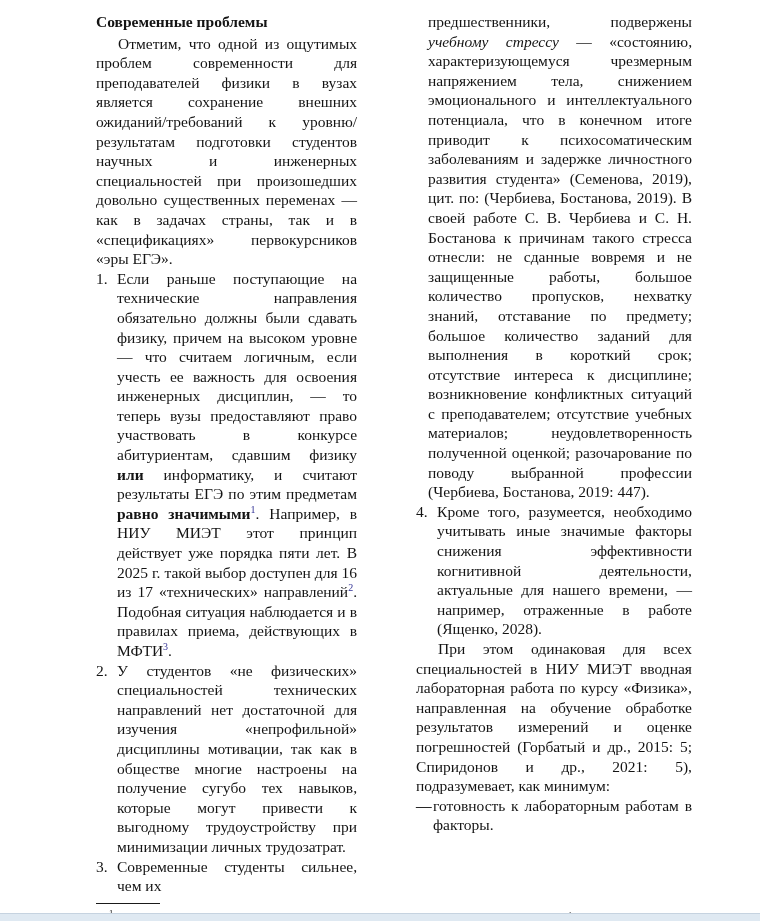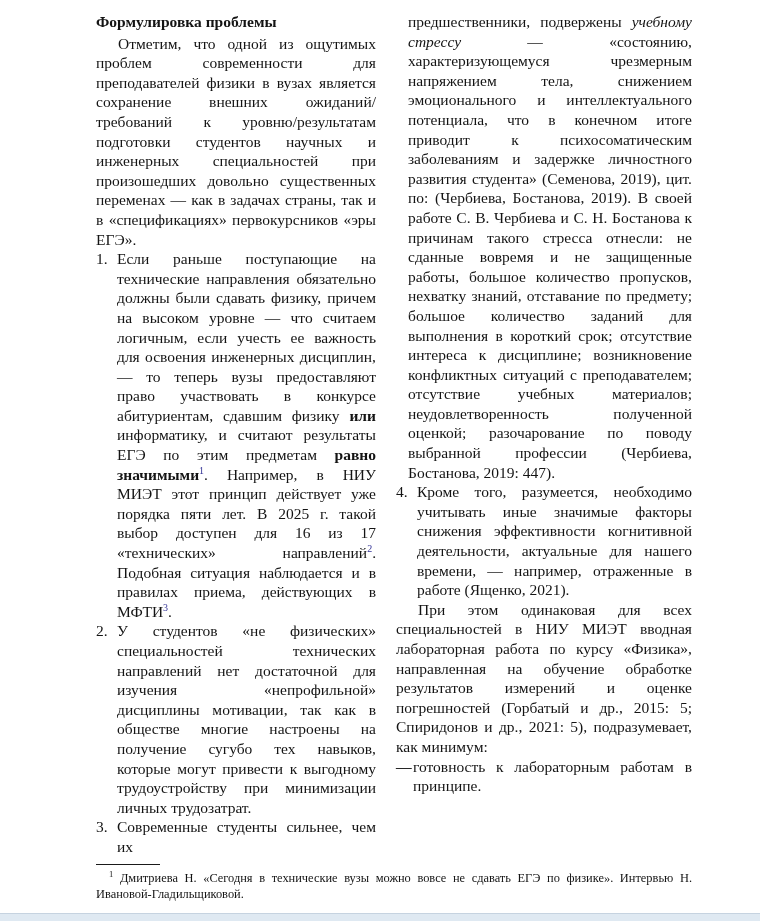--- a/index.html
+++ b/index.html
@@ -3,21 +3,21 @@
 <meta charset="utf-8">
 <style>
   html,body{margin:0;padding:0;}
   body{
     width:760px;height:921px;background:#ffffff;position:relative;overflow:hidden;
     font-family:"Liberation Serif", serif;color:#141414;
   }
   .content{position:absolute;left:96px;top:12px;width:596px;}
   .columns{display:flex;gap:20px;}
   .col-left{width:280px;}
-  .col-right{width:296px;}
+  .col-right{width:296px;margin-left:39px;}
   .heading{font-size:15.5px;line-height:19.6px;font-weight:bold;margin-bottom:2px;}
   .blk{font-size:15.5px;line-height:19.6px;text-align:justify;hyphens:auto;-webkit-hyphens:auto;}
   .blk.p{text-indent:22px;}
   .blk.li{position:relative;padding-left:21px;}
   .blk.li > .num{position:absolute;left:0;top:0;}
   .blk.cont{padding-left:12px;}
   .blk.dash{position:relative;padding-left:17px;}
   .blk.dash > .num{position:absolute;left:0;top:0;}
   .b{font-weight:bold;}
   .i{font-style:italic;}
@@ -28,35 +28,35 @@
   .blk.fn sup.fnref{font-size:8.5px;color:#141414;}
   .bottom-strip{position:absolute;left:0;bottom:0;width:760px;height:7px;
     background:#dfe9f2;border-top:1px solid #c6d3e0;}
 </style>
 </head>
 <body>
 
 <div class="content">
   <div class="columns">
     <div class="col-left">
-      <div class="heading">Формулировка проблемы</div>
+      <div class="heading">Современные проблемы</div>
       <div>
           <div class="blk p"><span>Отметим, что одной из ощутимых проблем современности для преподавателей физики в вузах является сохранение внешних ожиданий/требований к уровню/результатам подготовки студентов научных и инженерных специальностей при произошедших довольно существенных переменах — как в задачах страны, так и в «спецификациях» первокурсников «эры ЕГЭ».</span></div>
           <div class="blk li"><span class="num">1.</span><span>Если раньше поступающие на технические направления обязательно должны были сдавать физику, причем на высоком уровне — что считаем логичным, если учесть ее важность для освоения инженерных дисциплин, — то теперь вузы предоставляют право участвовать в конкурсе абитуриентам, сдавшим физику </span><span class="b">или</span><span> информатику, и считают результаты ЕГЭ по этим предметам </span><span class="b">равно значимыми</span><sup class="fnref">1</sup><span>. Например, в НИУ МИЭТ этот принцип действует уже порядка пяти лет. В 2025 г. такой выбор доступен для 16 из 17 «технических» направлений</span><sup class="fnref">2</sup><span>. Подобная ситуация наблюдается и в правилах приема, действующих в МФТИ</span><sup class="fnref">3</sup><span>.</span></div>
           <div class="blk li"><span class="num">2.</span><span>У студентов «не физических» специальностей технических направлений нет достаточной для изучения «непрофильной» дисциплины мотивации, так как в обществе многие настроены на получение сугубо тех навыков, которые могут привести к выгодному трудоустройству при минимизации личных трудозатрат.</span></div>
           <div class="blk li"><span class="num">3.</span><span>Современные студенты сильнее, чем их</span></div>
         </div>
     </div>
     <div class="col-right">
       <div>
           <div class="blk cont"><span>предшественники, подвержены </span><span class="i">учебному стрессу</span><span> — «состоянию, характеризующемуся чрезмерным напряжением тела, снижением эмоционального и интеллектуального потенциала, что в конечном итоге приводит к психосоматическим заболеваниям и задержке личностного развития студента» (Семенова, 2019), цит. по: (Чербиева, Бостанова, 2019). В своей работе С. В. Чербиева и С. Н. Бостанова к причинам такого стресса отнесли: не сданные вовремя и не защищенные работы, большое количество пропусков, нехватку знаний, отставание по предмету; большое количество заданий для выполнения в короткий срок; отсутствие интереса к дисциплине; возникновение конфликтных ситуаций с преподавателем; отсутствие учебных материалов; неудовлетворенность полученной оценкой; разочарование по поводу выбранной профессии (Чербиева, Бостанова, 2019: 447).</span></div>
-          <div class="blk li"><span class="num">4.</span><span>Кроме того, разумеется, необходимо учитывать иные значимые факторы снижения эффективности когнитивной деятельности, актуальные для нашего времени, — например, отраженные в работе (Ященко, 2021).</span></div>
+          <div class="blk li"><span class="num">4.</span><span>Кроме того, разумеется, необходимо учитывать иные значимые факторы снижения эффективности когнитивной деятельности, актуальные для нашего времени, — например, отраженные в работе (Ященко, 2028).</span></div>
           <div class="blk p"><span>При этом одинаковая для всех специальностей в НИУ МИЭТ вводная лабораторная работа по курсу «Физика», направленная на обучение обработке результатов измерений и оценке погрешностей (Горбатый и др., 2015: 5; Спиридонов и др., 2021: 5), подразумевает, как минимум:</span></div>
           <div class="blk dash"><span class="num">—</span></div>
-          <div class="blk dash"><span class="num">—</span><span>готовность к лабораторным работам в принципе.</span></div>
+          <div class="blk dash"><span class="num">—</span><span>готовность к лабораторным работам в факторы.</span></div>
         </div>
     </div>
   </div>
   <div class="footnotes">
     <div class="fnrule"></div>
     <div>
         <div class="blk fn"><sup class="fnref num">1</sup><span> Дмитриева Н. «Сегодня в технические вузы можно вовсе не сдавать ЕГЭ по физике». Интервью Н. Ивановой-Гладильщиковой. </span></div>
       </div>
   </div>
 </div>

